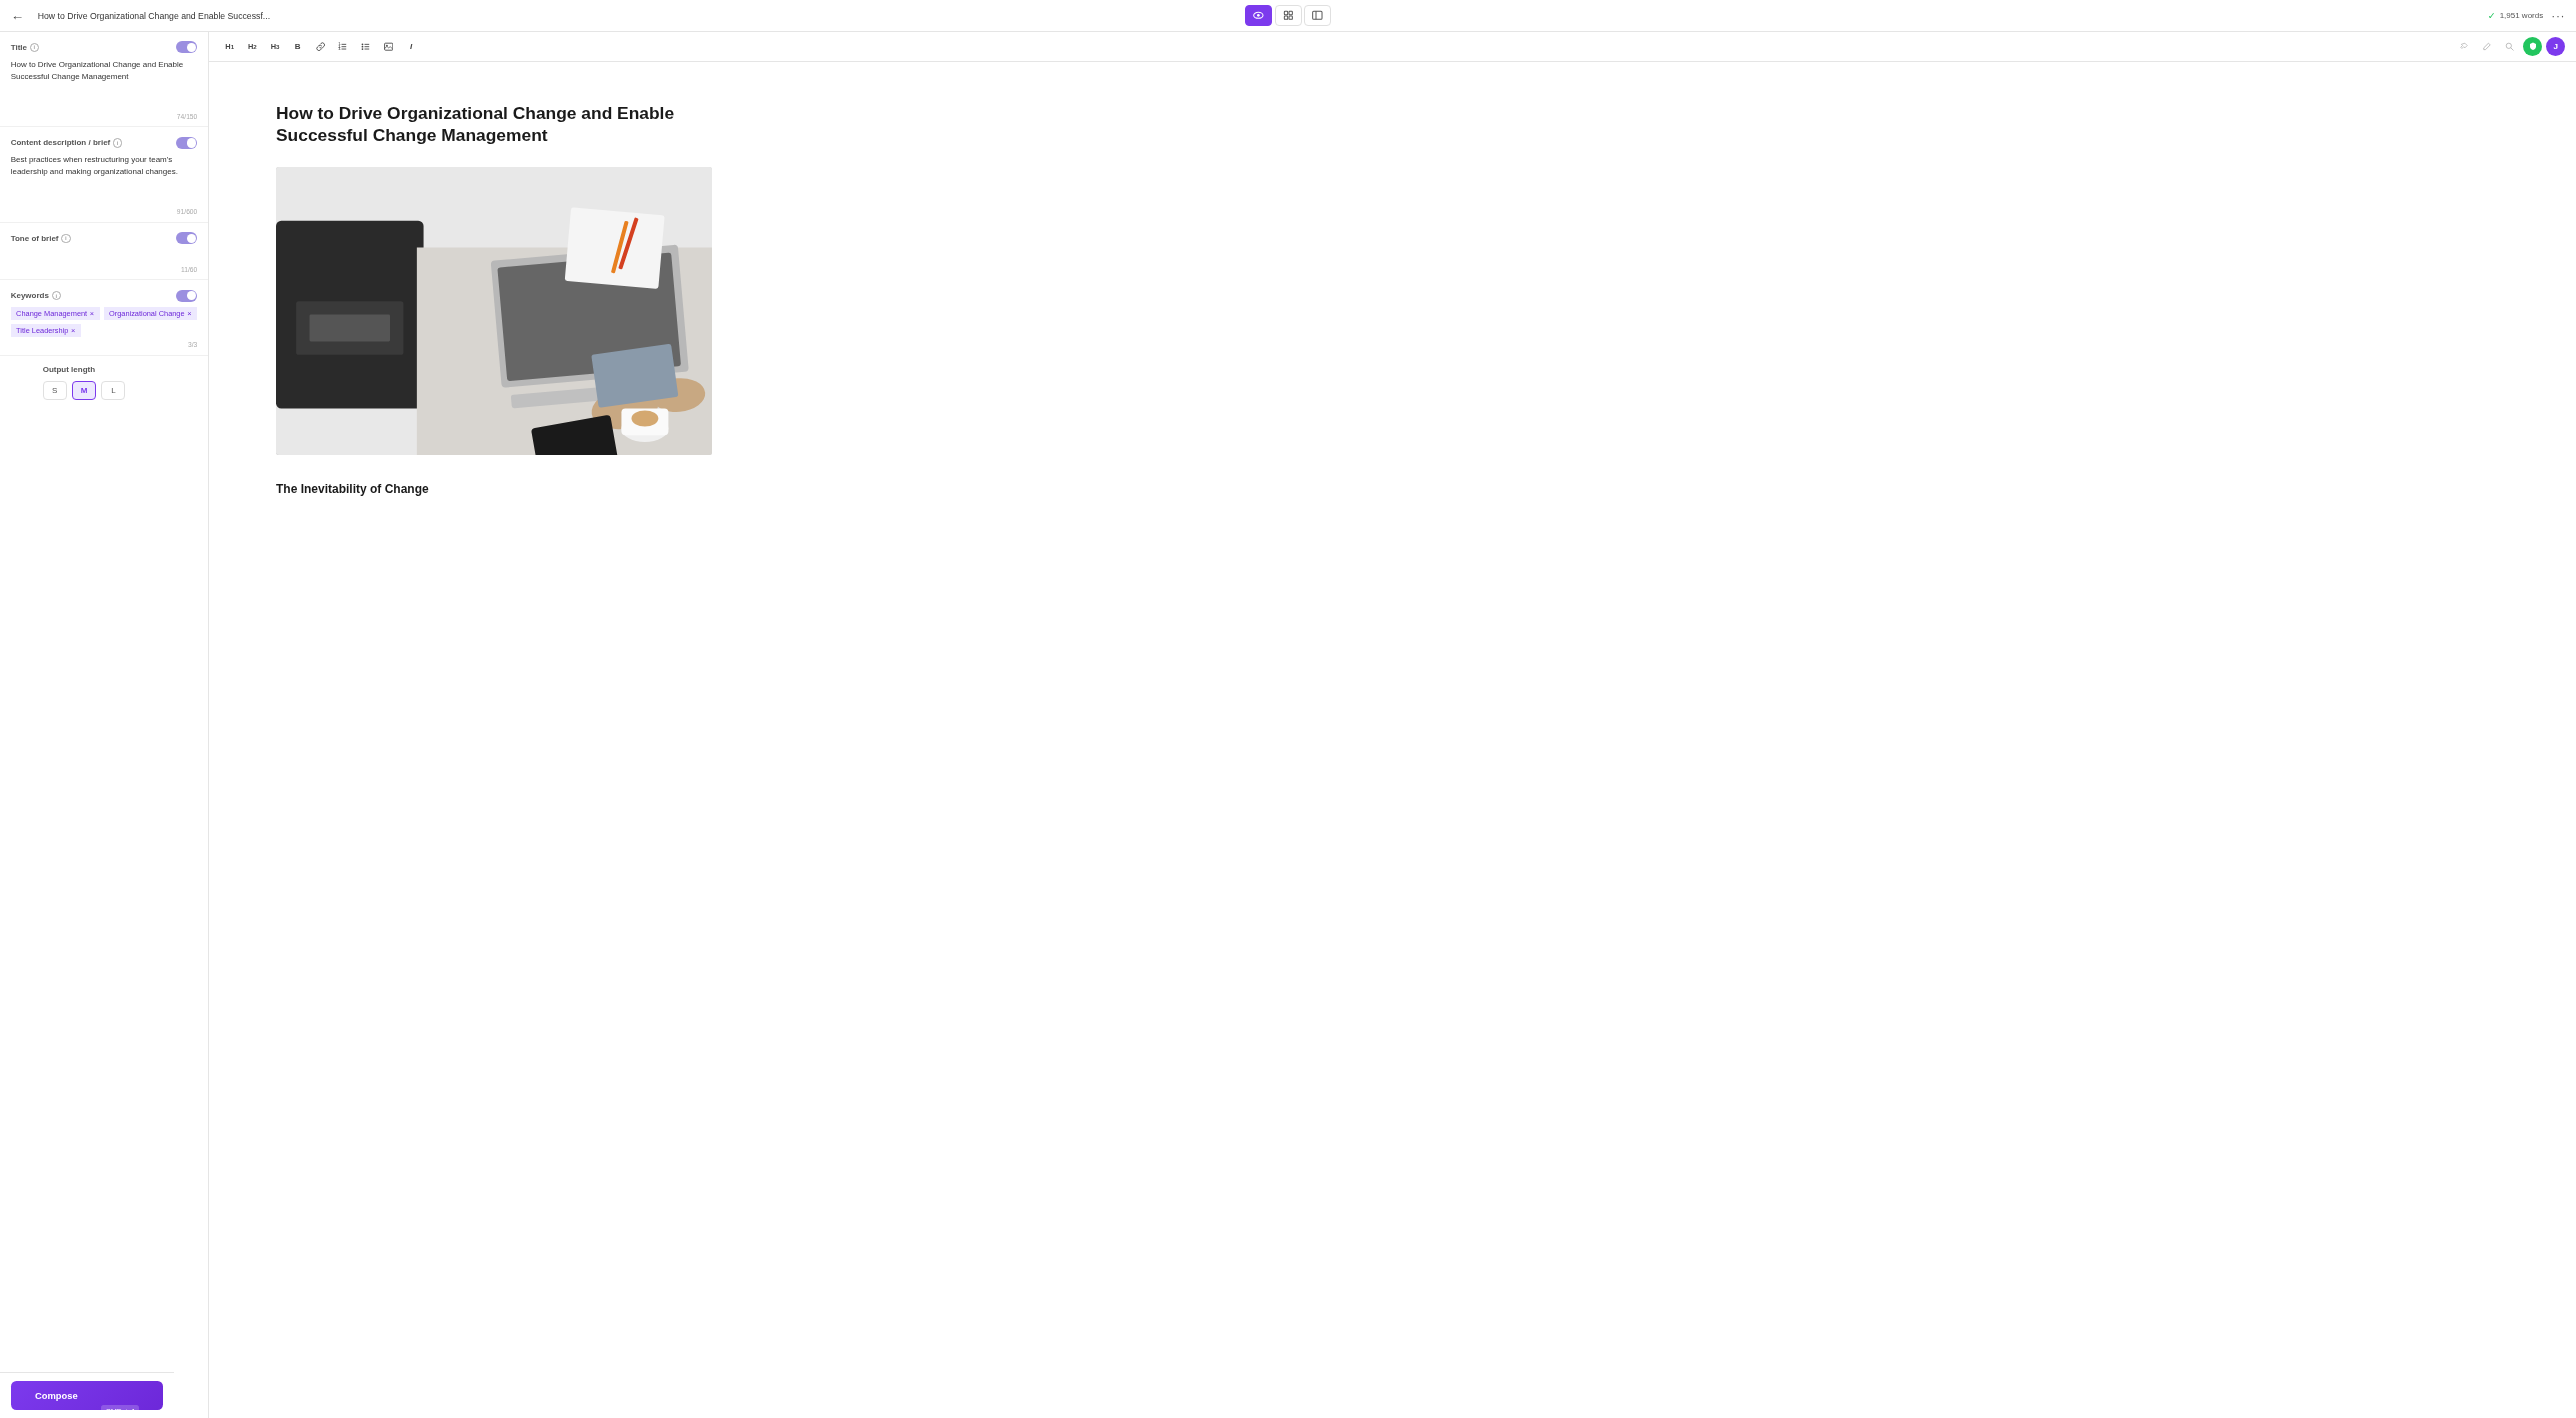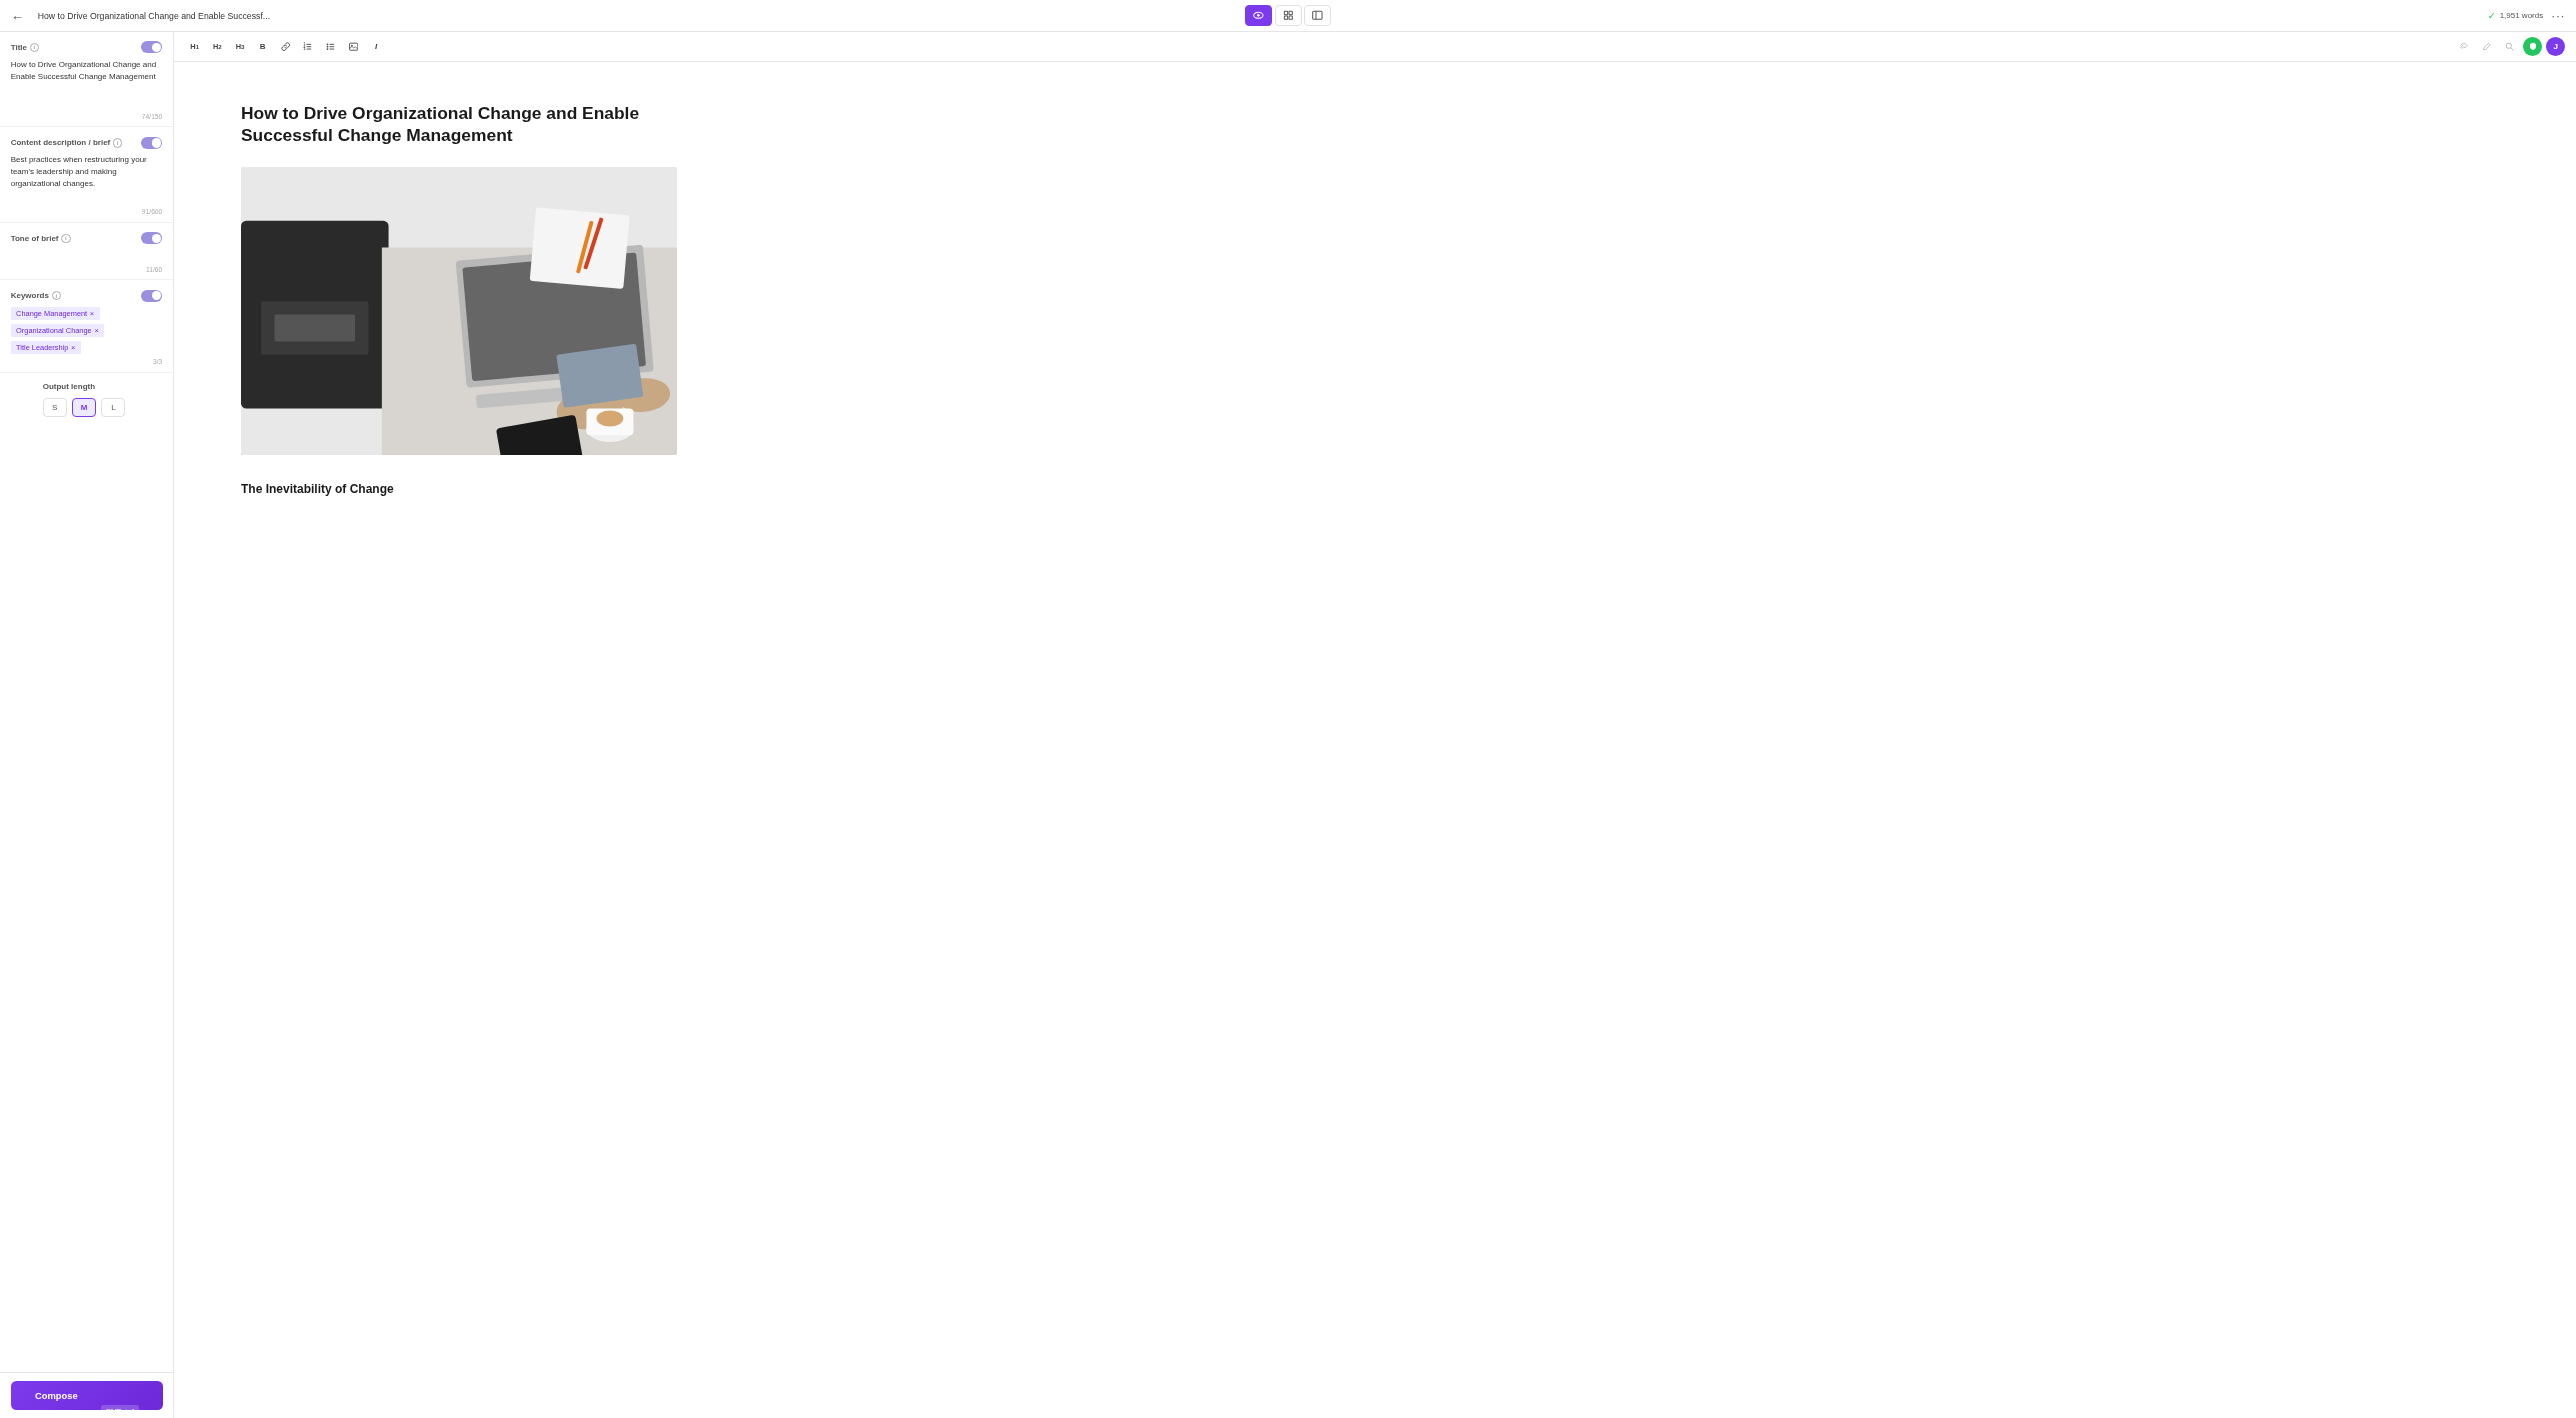--- a/index.html
+++ b/index.html
@@ -89,21 +89,21 @@
 
     
     .main-layout {
       display: flex;
       flex: 1;
       overflow: hidden;
     }
 
     
     .sidebar {
-      width: 174px;
+      width: 209px;
       background: #fff;
       border-right: 0.7px solid #e5e5e5;
       display: flex;
       flex-direction: column;
       flex-shrink: 0;
       overflow-y: auto;
       padding-bottom: 72px;
     }
 
     .sidebar-field {

